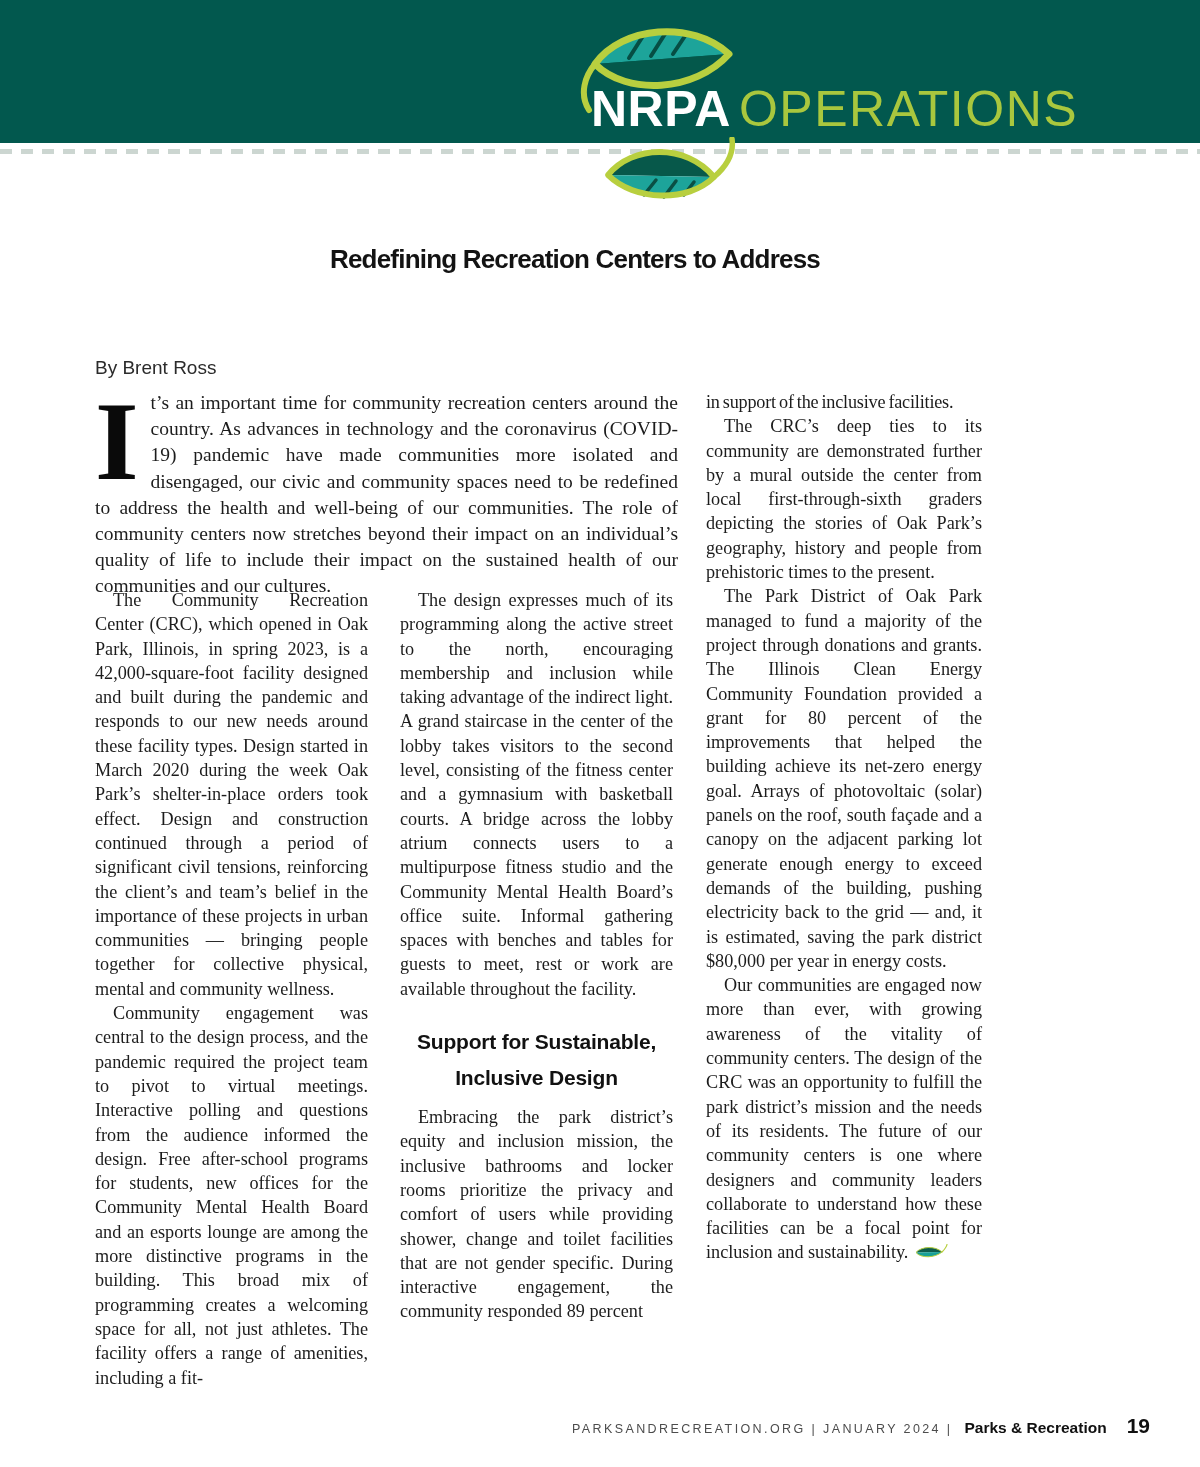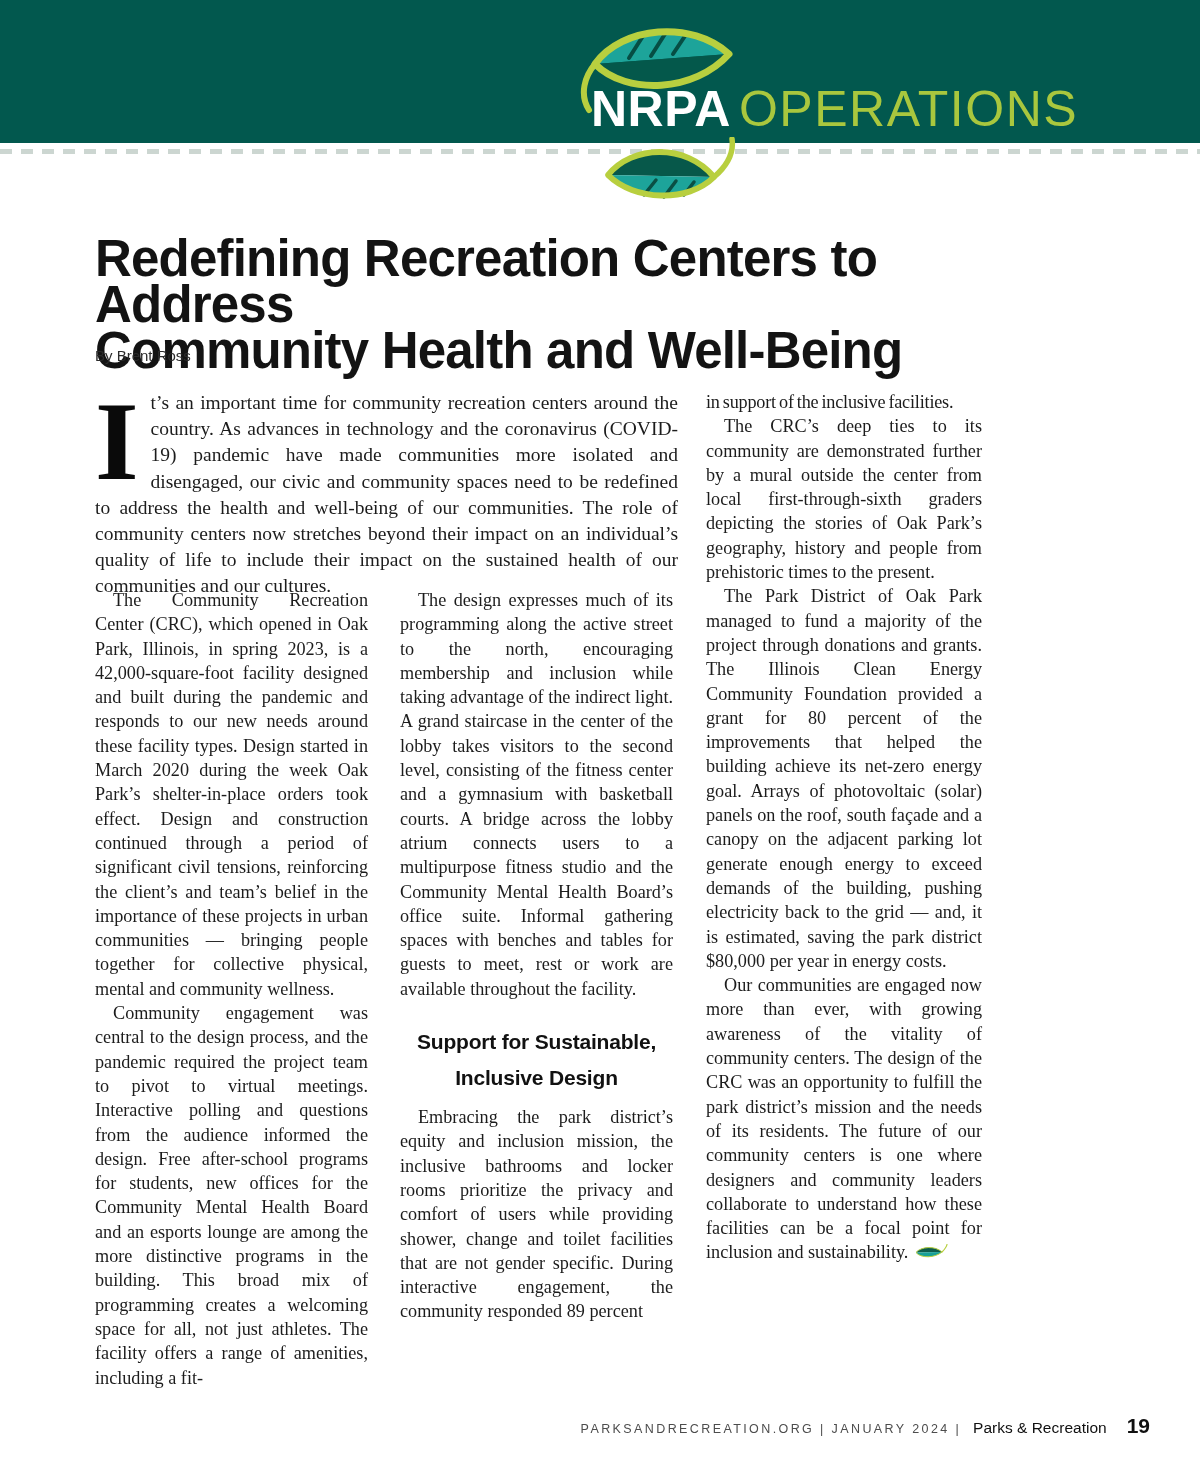--- a/index.html
+++ b/index.html
@@ -14,24 +14,24 @@
     background:repeating-linear-gradient(90deg,#ccd6d1 0 12px, transparent 12px 21px); }
   .logo { position:absolute; left:591px; top:84px; white-space:nowrap;
     font-family:"Liberation Sans", sans-serif; font-size:50px; line-height:50px; }
   .logo .brand { font-weight:700; color:#ffffff; letter-spacing:0.5px; }
   .logo .section { font-weight:100; color:#a9c73e; letter-spacing:1.5px; margin-left:8px; }
   .leaf-top { position:absolute; left:577px; top:12px; }
   .leaf-bottom { position:absolute; left:598px; top:137px; }
 
   
   .title { position:absolute; left:95px; top:236px; width:960px;
-    font-family:"Liberation Sans", sans-serif; font-weight:700; font-size:51px;
-    line-height:46px; color:#131313; letter-spacing:-0.8px; }
-  .byline { position:absolute; left:95px; top:347px;
-    font-family:"Liberation Sans", sans-serif; font-size:15px; color:#2b2b2b; }
+    font-family:"Liberation Sans", sans-serif; font-weight:700; font-size:26px;
+    line-height:46px; color:#131313; letter-spacing:-0.8px;text-align:center; }
+  .byline { position:absolute; left:95px; top:357px;
+    font-family:"Liberation Sans", sans-serif; font-size:19px; color:#2b2b2b; }
 
   
   .intro { position:absolute; left:95px; top:390px; width:583px;
     font-size:19.5px; line-height:26.2px; text-align:justify; }
   .dropcap { float:left; font-family:"Liberation Serif", serif; font-weight:700;
     font-size:112px; line-height:86px; margin:8px 12px 0 0; color:#0a0a0a; }
 
   .col { position:absolute; width:273px; font-size:18.2px; line-height:24.3px;
     text-align:justify; }
   .col p { margin:0; }
@@ -51,21 +51,21 @@
   .bio { margin-top:22px; border-left:4px solid #000000; padding:2px 0 2px 13px;
     font-family:"Liberation Sans", sans-serif; font-size:15.3px; line-height:22.5px;
     color:#222222; text-align:left; }
   .bio .name { font-weight:700; color:#111111; }
   .bio a.email { color:#2779a8; text-decoration:none; }
 
   
   .footer { position:absolute; top:1414px; right:50px; display:flex; align-items:baseline;
     font-family:"Liberation Sans", sans-serif; }
   .footer .left { font-size:12.5px; letter-spacing:2.4px; color:#4c4c4c; margin-right:12px; }
-  .footer .mag { font-weight:400; font-size:15.5px; color:#101010; }
+  .footer .mag { font-weight:700; font-size:15.5px; color:#101010; }
   .footer .pageno { font-weight:700; font-size:21px; color:#101010; margin-left:20px; }
 </style>
 </head>
 <body>
 
 <div class="page">
 
   <div class="band"></div>
   <div class="perforation"></div>
 
@@ -92,21 +92,20 @@
       <line x1="46" y1="58" x2="58" y2="43"></line>
       <line x1="66" y1="60" x2="78" y2="44"></line>
       <line x1="86" y1="58" x2="96" y2="45"></line>
     </g>
     <path d="M10,38 C34,8 88,6 116,40 C90,66 36,64 10,38 Z" fill="none" stroke="#b8cf3f" stroke-width="6" stroke-linejoin="round"></path>
     <path d="M116,40 C130,28 136,16 134,2" fill="none" stroke="#b8cf3f" stroke-width="5.5" stroke-linecap="round"></path>
   </svg>
 
   <div class="title">
     <div>Redefining Recreation Centers to Address</div>
-    <div>Community Health and Well-Being</div>
   </div>
   <div class="byline">By Brent Ross</div>
 
   <div class="intro">
     <span class="dropcap">I</span><span>t’s an important time for community recreation centers around the country. As advances in technology and the coronavirus (COVID-19) pandemic have made communities more isolated and disengaged, our civic and community spaces need to be redefined to address the health and well-being of our communities. The role of community centers now stretches beyond their impact on an individual’s quality of life to include their impact on the sustained health of our communities and our cultures.</span>
   </div>
 
   <div class="col col1">
     <p class="ind">The Community Recreation Center (CRC), which opened in Oak Park, Illinois, in spring 2023, is a 42,000-square-foot facility designed and built during the pandemic and responds to our new needs around these facility types. Design started in March 2020 during the week Oak Park’s shelter-in-place orders took effect. Design and construction continued through a period of significant civil tensions, reinforcing the client’s and team’s belief in the importance of these projects in urban communities — bringing people together for collective physical, mental and community wellness.</p>
     <p class="ind">Community engagement was central to the design process, and the pandemic required the project team to pivot to virtual meetings. Interactive polling and questions from the audience informed the design. Free after-school programs for students, new offices for the Community Mental Health Board and an esports lounge are among the more distinctive programs in the building. This broad mix of programming creates a welcoming space for all, not just athletes. The facility offers a range of amenities, including a fit-</p>

